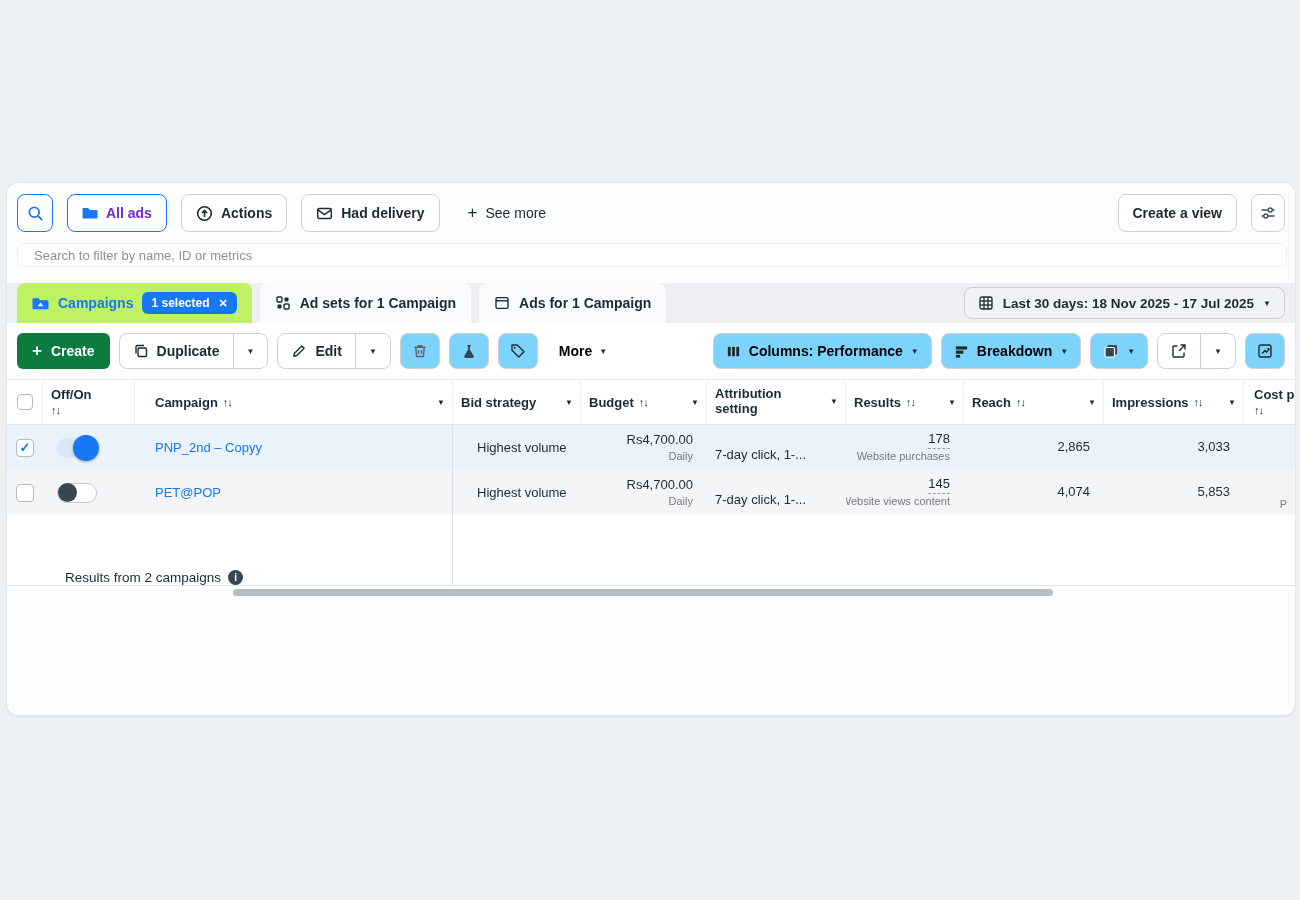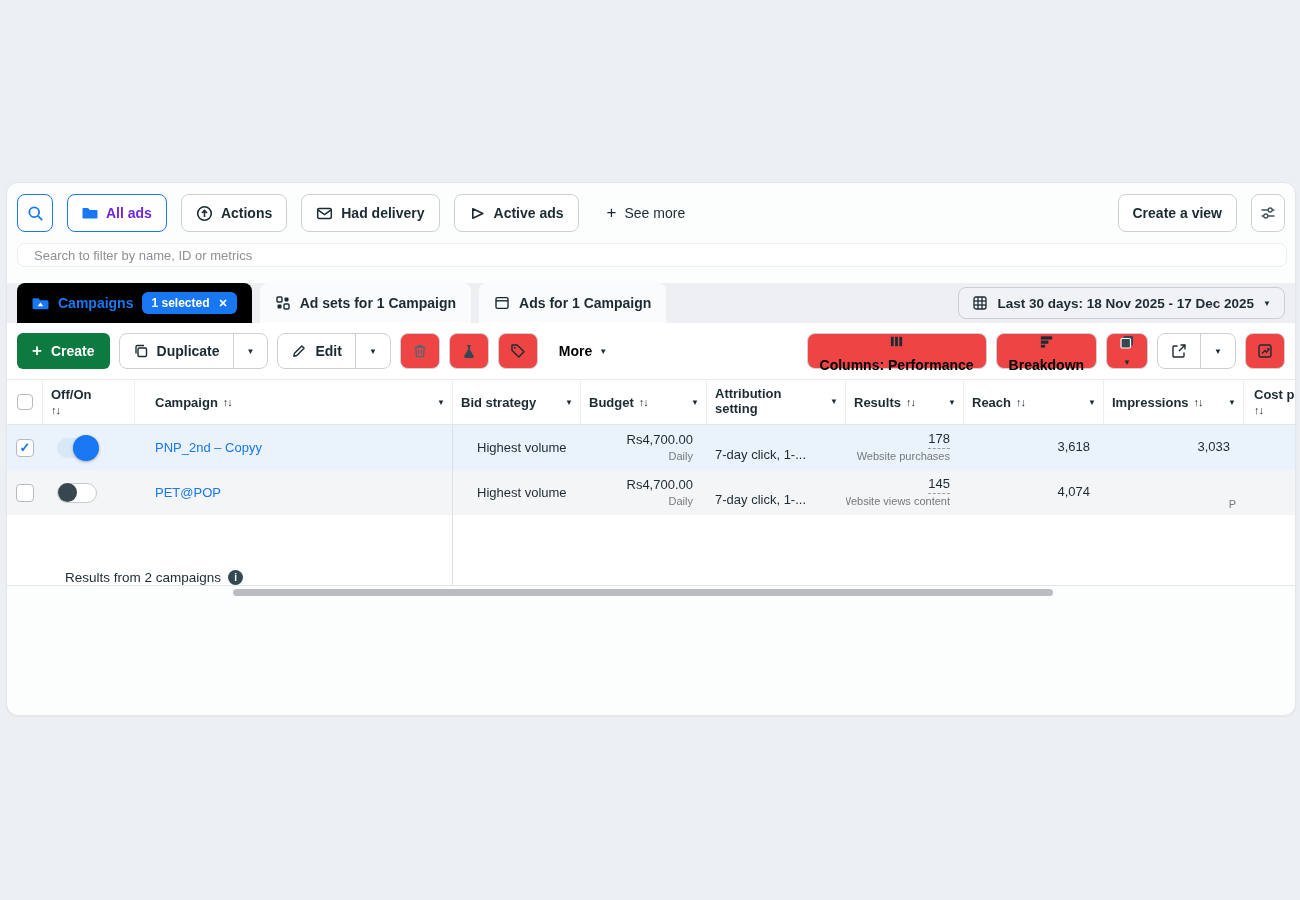--- a/index.html
+++ b/index.html
@@ -27,21 +27,21 @@
   .search-input { width:100%; height:100%; border:1px solid #eceef1; border-radius:8px;
                   background:#fff; padding:0 16px; font-size:13px; color:#1c2b33;
                   font-family:"Liberation Sans", sans-serif; outline:none; }
   .search-input::placeholder { color:#8d9095; }
 
   
   .tab-band { position:absolute; left:0; top:100px; width:100%; height:40px;
               background:#edeff2; display:flex; align-items:flex-end; padding-left:10px; gap:8px; }
   .tab { height:40px; display:flex; align-items:center; gap:9px; padding:0 15px;
          border-radius:8px 8px 0 0; font-size:14px; font-weight:bold; cursor:pointer; }
-  .tab.active { background:#000000; color:#1877f2; }
+  .tab.active { background:#bef264; color:#1877f2; }
   .tab.inactive { background:#fafbfc; color:#1c2b33; }
   .badge { background:#1877f2; color:#fff; font-size:12px; font-weight:bold;
            border-radius:6px; padding:4px 9px; display:flex; align-items:center; gap:9px; }
   .badge .x { font-size:11px; cursor:pointer; }
   .date-btn { margin-left:auto; margin-right:10px; align-self:center; height:32px;
               display:flex; align-items:center; gap:9px; padding:0 13px;
               background:#f0f2f5; border:1px solid #c9ced4; border-radius:8px;
               font-size:13.5px; font-weight:bold; cursor:pointer; }
 
   
@@ -49,22 +49,22 @@
              display:flex; align-items:center; gap:9px; padding:0 10px; }
   .create-btn { height:36px; display:flex; align-items:center; gap:9px; padding:0 15px;
                 background:#0d7a40; color:#fff; border:none; border-radius:6px;
                 font-size:14px; font-weight:bold; cursor:pointer; }
   .grp { display:flex; align-items:stretch; background:#fff; border:1px solid #ccd0d5;
          border-radius:8px; overflow:hidden; height:36px; }
   .grp .seg { display:flex; align-items:center; gap:8px; padding:0 13px;
               font-size:14px; font-weight:bold; cursor:pointer; }
   .grp .vsep { width:1px; background:#ccd0d5; }
   .tbtn { height:36px; display:flex; align-items:center; gap:8px; padding:0 12px;
-          background:#ef4444; border:1px solid #ccd0d5; border-radius:8px;
-          font-size:14px; font-weight:bold; cursor:pointer;flex-direction:column; }
+          background:#7dd3fc; border:1px solid #ccd0d5; border-radius:8px;
+          font-size:14px; font-weight:bold; cursor:pointer; }
   .tbtn.sq { width:40px; justify-content:center; padding:0; }
   .more-btn { height:36px; display:flex; align-items:center; gap:7px; padding:0 12px;
               background:transparent; border:none; font-size:14px; font-weight:bold; cursor:pointer; }
   .caret { font-size:8px; color:#1c2b33; }
 
   
   .table { position:absolute; left:0; top:196px; width:100%; background:#0f766e; }
   .trow { display:grid; grid-template-columns:36px 92px 318px 128px 126px 139px 118px 140px 140px 1fr; }
   .thead { height:46px; border-top:1px solid #e8eaed; border-bottom:1px solid #e3e6e9; background:#fff; }
   .hcell { position:relative; display:flex; align-items:center; gap:5px;
@@ -151,28 +151,20 @@
       </button>
       <button class="fbtn">
         <span class="ic">
           <svg width="17" height="17" viewBox="0 0 16 16" fill="none" stroke="#1c2b33" stroke-width="1.4">
               <rect x="1.6" y="3.4" width="12.8" height="9.2" rx="1.4"></rect>
               <path d="m1.8 4.6 6.2 4.4 6.2-4.4"></path>
             </svg>
         </span>
         <span>Had delivery</span>
       </button>
-      <button class="fbtn">
-        <span class="ic">
-          <svg width="17" height="17" viewBox="0 0 16 16" fill="none" stroke="#1c2b33" stroke-width="1.5" stroke-linejoin="round">
-              <path d="M3.6 3.6 13 8l-9.4 4.4z"></path>
-            </svg>
-        </span>
-        <span>Active ads</span>
-      </button>
       <button class="fbtn ghost">
         <span style="font-size:17px;font-weight:normal;">+</span>
         <span style="font-weight:normal;">See more</span>
       </button>
       <span class="spacer"></span>
       <button class="fbtn">
         <span>Create a view</span>
       </button>
       <button class="fbtn iconbtn" style="width:34px;">
         <span class="ic">
@@ -227,21 +219,21 @@
       <div class="date-btn">
         <span class="ic">
           <svg width="16" height="16" viewBox="0 0 16 16" fill="none" stroke="#1c2b33" stroke-width="1.3">
               <rect x="2" y="2" width="12" height="12" rx="2"></rect>
               <line x1="6" y1="2" x2="6" y2="14"></line>
               <line x1="10" y1="2" x2="10" y2="14"></line>
               <line x1="2" y1="6" x2="14" y2="6"></line>
               <line x1="2" y1="10" x2="14" y2="10"></line>
             </svg>
         </span>
-        <span>Last 30 days: 18 Nov 2025 - 17 Dec 2025</span>
+        <span>Last 30 days: 18 Nov 2025 - 17 Jul 2025</span>
         <span class="caret">▼</span>
       </div>
     </div>
 
     <div class="toolbar">
       <button class="create-btn">
         <span style="font-size:17px;">+</span>
         <span>Create</span>
       </button>
       <div class="grp">
@@ -427,21 +419,21 @@
           <span class="sub">Daily</span>
         </div>
         <div class="cell c-attr">
           <span>7-day click, 1-...</span>
         </div>
         <div class="cell stack">
           <span class="num dotted">178</span>
           <span class="sub">Website purchases</span>
         </div>
         <div class="cell stack">
-          <span class="num">3,618</span>
+          <span class="num">2,865</span>
         </div>
         <div class="cell stack">
           <span class="num">3,033</span>
         </div>
         <div class="cell c-cost"></div>
       </div>
 
       <div class="trow drow alt">
         <div class="cell c-check">
           <span class="cb"></span>
@@ -463,20 +455,23 @@
         </div>
         <div class="cell c-attr">
           <span>7-day click, 1-...</span>
         </div>
         <div class="cell stack">
           <span class="num dotted">145</span>
           <span class="sub">Website views content</span>
         </div>
         <div class="cell stack">
           <span class="num">4,074</span>
+        </div>
+        <div class="cell stack">
+          <span class="num">5,853</span>
         </div>
         <div class="cell c-cost">
           <span class="sub">P</span>
         </div>
       </div>
 
       <div class="trow frow">
         <div></div>
         <div class="f-camp">
           <span>Results from 2 campaigns</span>

